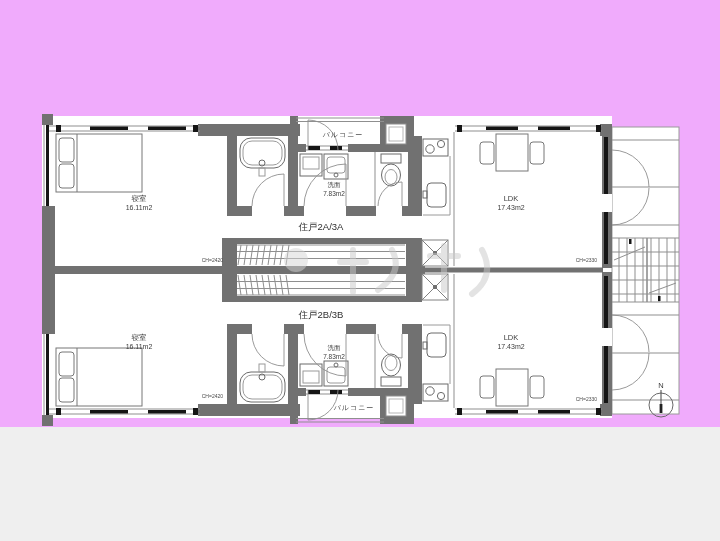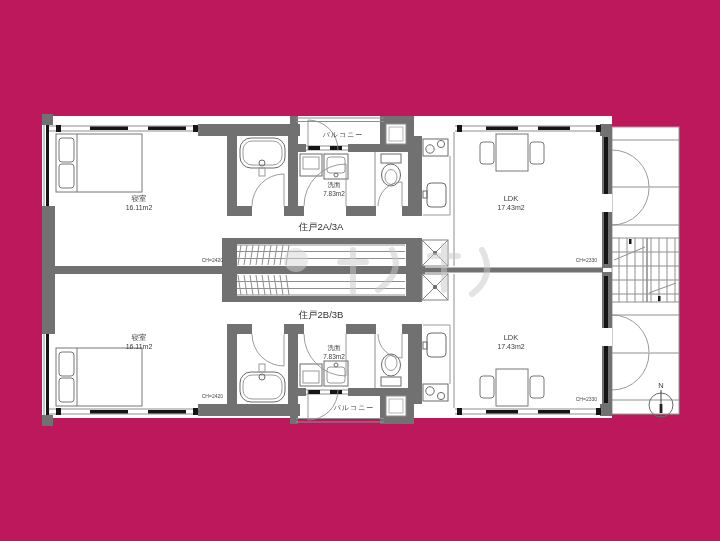--- a/index.html
+++ b/index.html
@@ -1,16 +1,16 @@
 <!DOCTYPE html>
 <html><head>
 <meta charset="utf-8">
 <style>
   html,body{margin:0;padding:0;background:#efefef;}
-  .stage{position:relative;width:720px;height:541px;background:#be185d;overflow:hidden;
+  .stage{position:relative;width:720px;height:427px;background:#f0abfc;overflow:hidden;
          font-family:"Liberation Sans","DejaVu Sans",sans-serif;}
   svg{position:absolute;left:0;top:0;}
   .lbl{fill:#3c3c3c;font-family:"Liberation Sans","DejaVu Sans",sans-serif;}
   .unitlbl{fill:#2f2f2f;}
   .chlbl{fill:#4a4a4a;}
 </style>
 </head>
 <body>
 
 <div class="stage">

